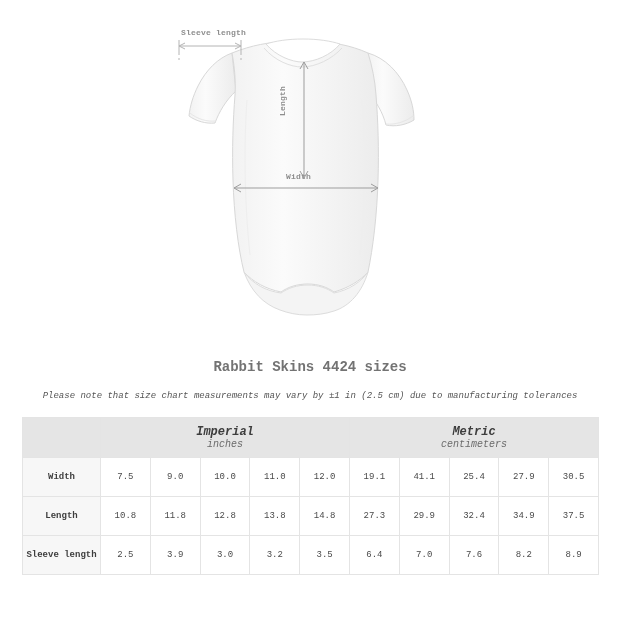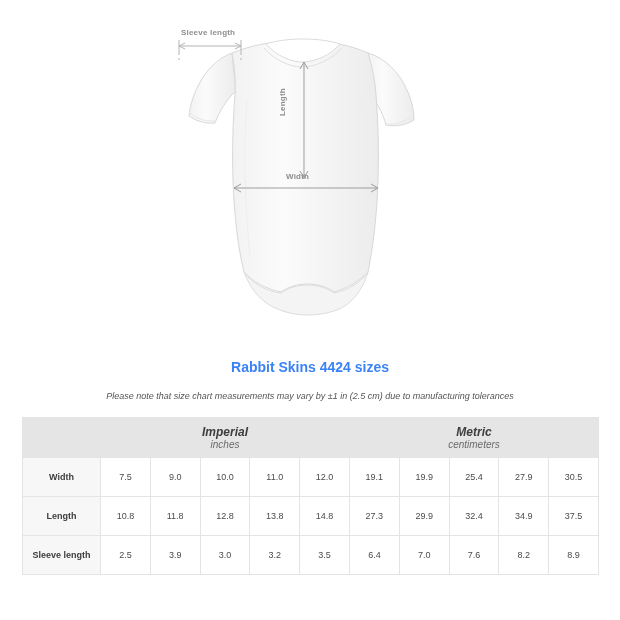--- a/index.html
+++ b/index.html
@@ -11,20 +11,21 @@
     width: 620px;
     height: 620px;
     font-family: "Liberation Sans", sans-serif;
     color: #333333;
     overflow: hidden;
   }
   .page {
     position: relative;
     width: 620px;
     height: 620px;
+    font-family: Liberation Mono, monospace;
   }
 
   
   .illustration {
     position: relative;
     width: 620px;
     height: 345px;
   }
   .garment-svg {
     position: absolute;
@@ -49,21 +50,21 @@
   }
 
   
   .title-block {
     text-align: center;
     margin-top: 14px;
   }
   .chart-title {
     font-size: 14px;
     font-weight: bold;
-    color: #3b82f6;
+    color: #737373;
     margin: 0 0 6px 0;
   }
   .chart-note {
     font-size: 9px;
     font-style: italic;
     color: #555555;
     margin: 16px;
   }
 
   
@@ -241,21 +242,21 @@
 
 
         <tr class="data-row">
           <td class="rowlabel">Width</td>
           <td>7.5</td>
           <td>9.0</td>
           <td>10.0</td>
           <td>11.0</td>
           <td>12.0</td>
           <td>19.1</td>
-          <td>19.9</td>
+          <td>41.1</td>
           <td>25.4</td>
           <td>27.9</td>
           <td>30.5</td>
         </tr>
 
         <tr class="data-row">
           <td class="rowlabel">Length</td>
           <td>10.8</td>
           <td>11.8</td>
           <td>12.8</td>

